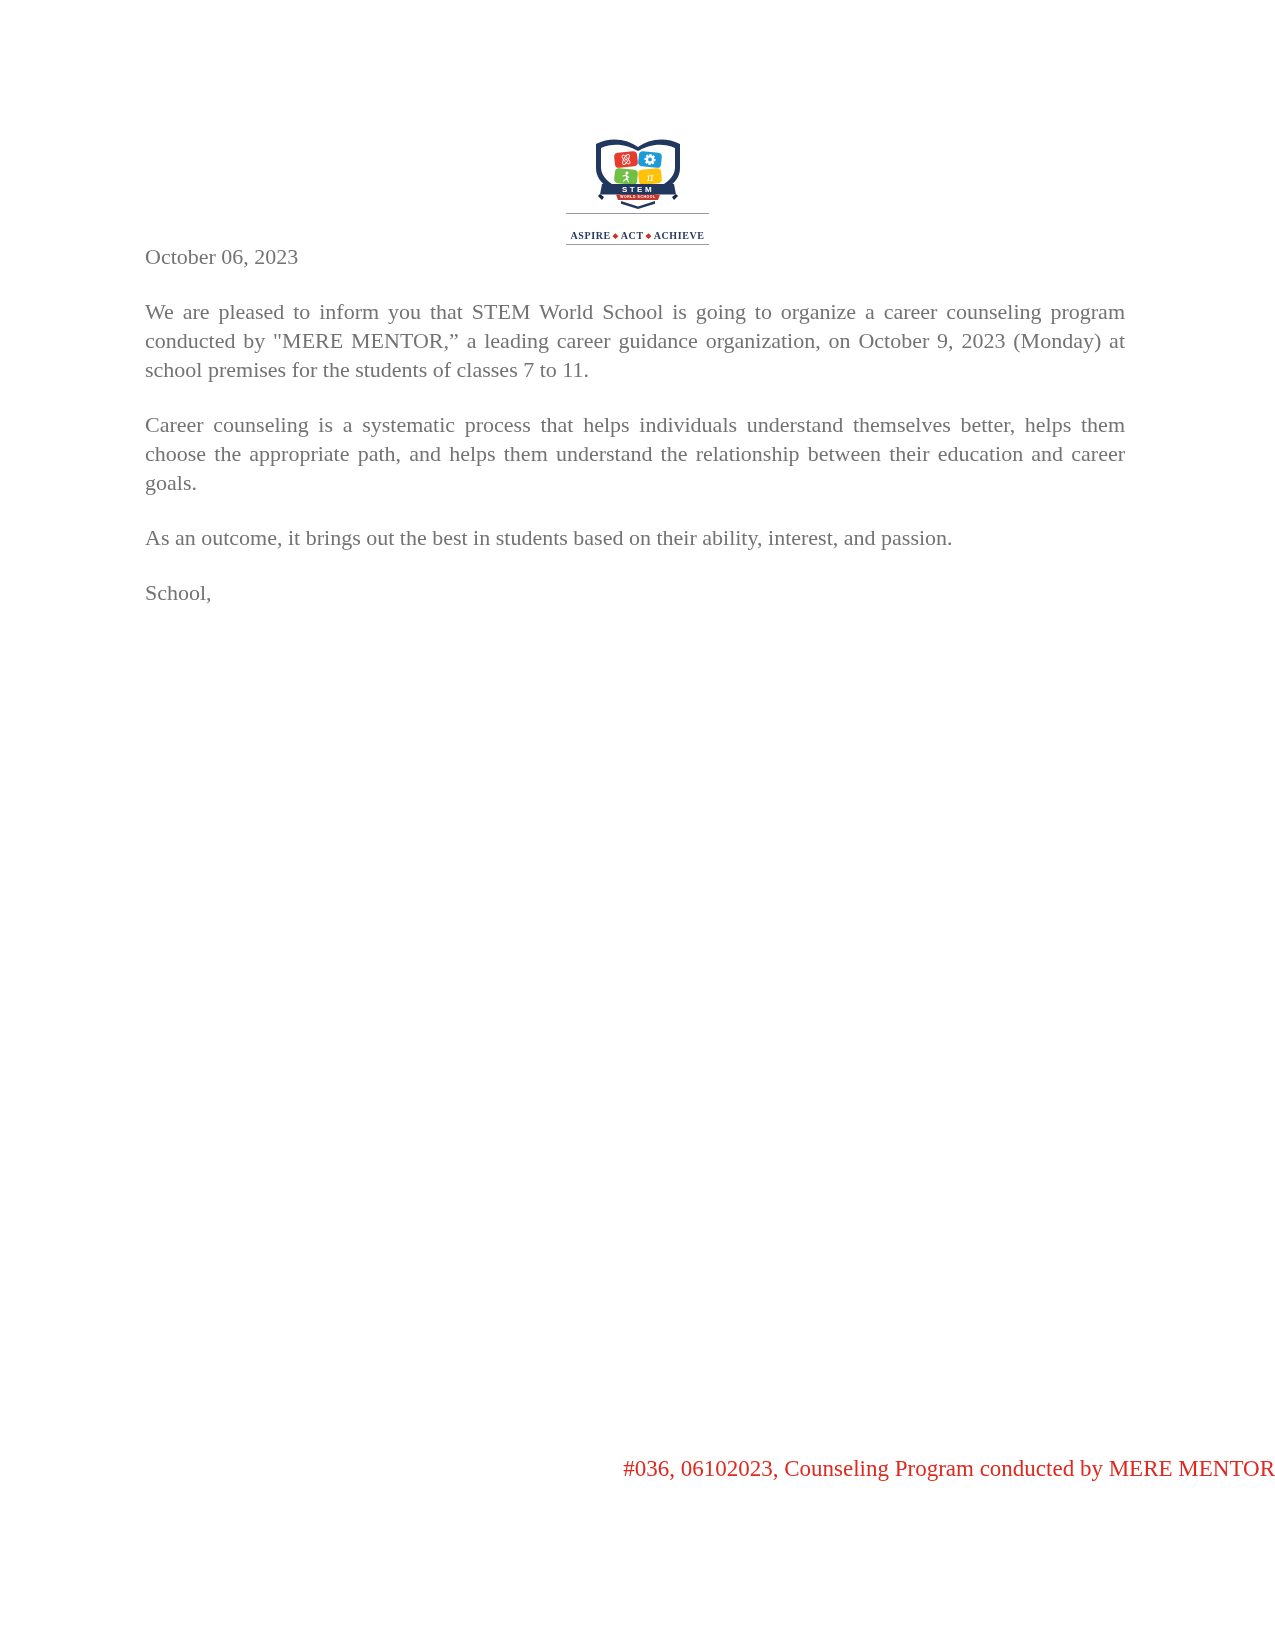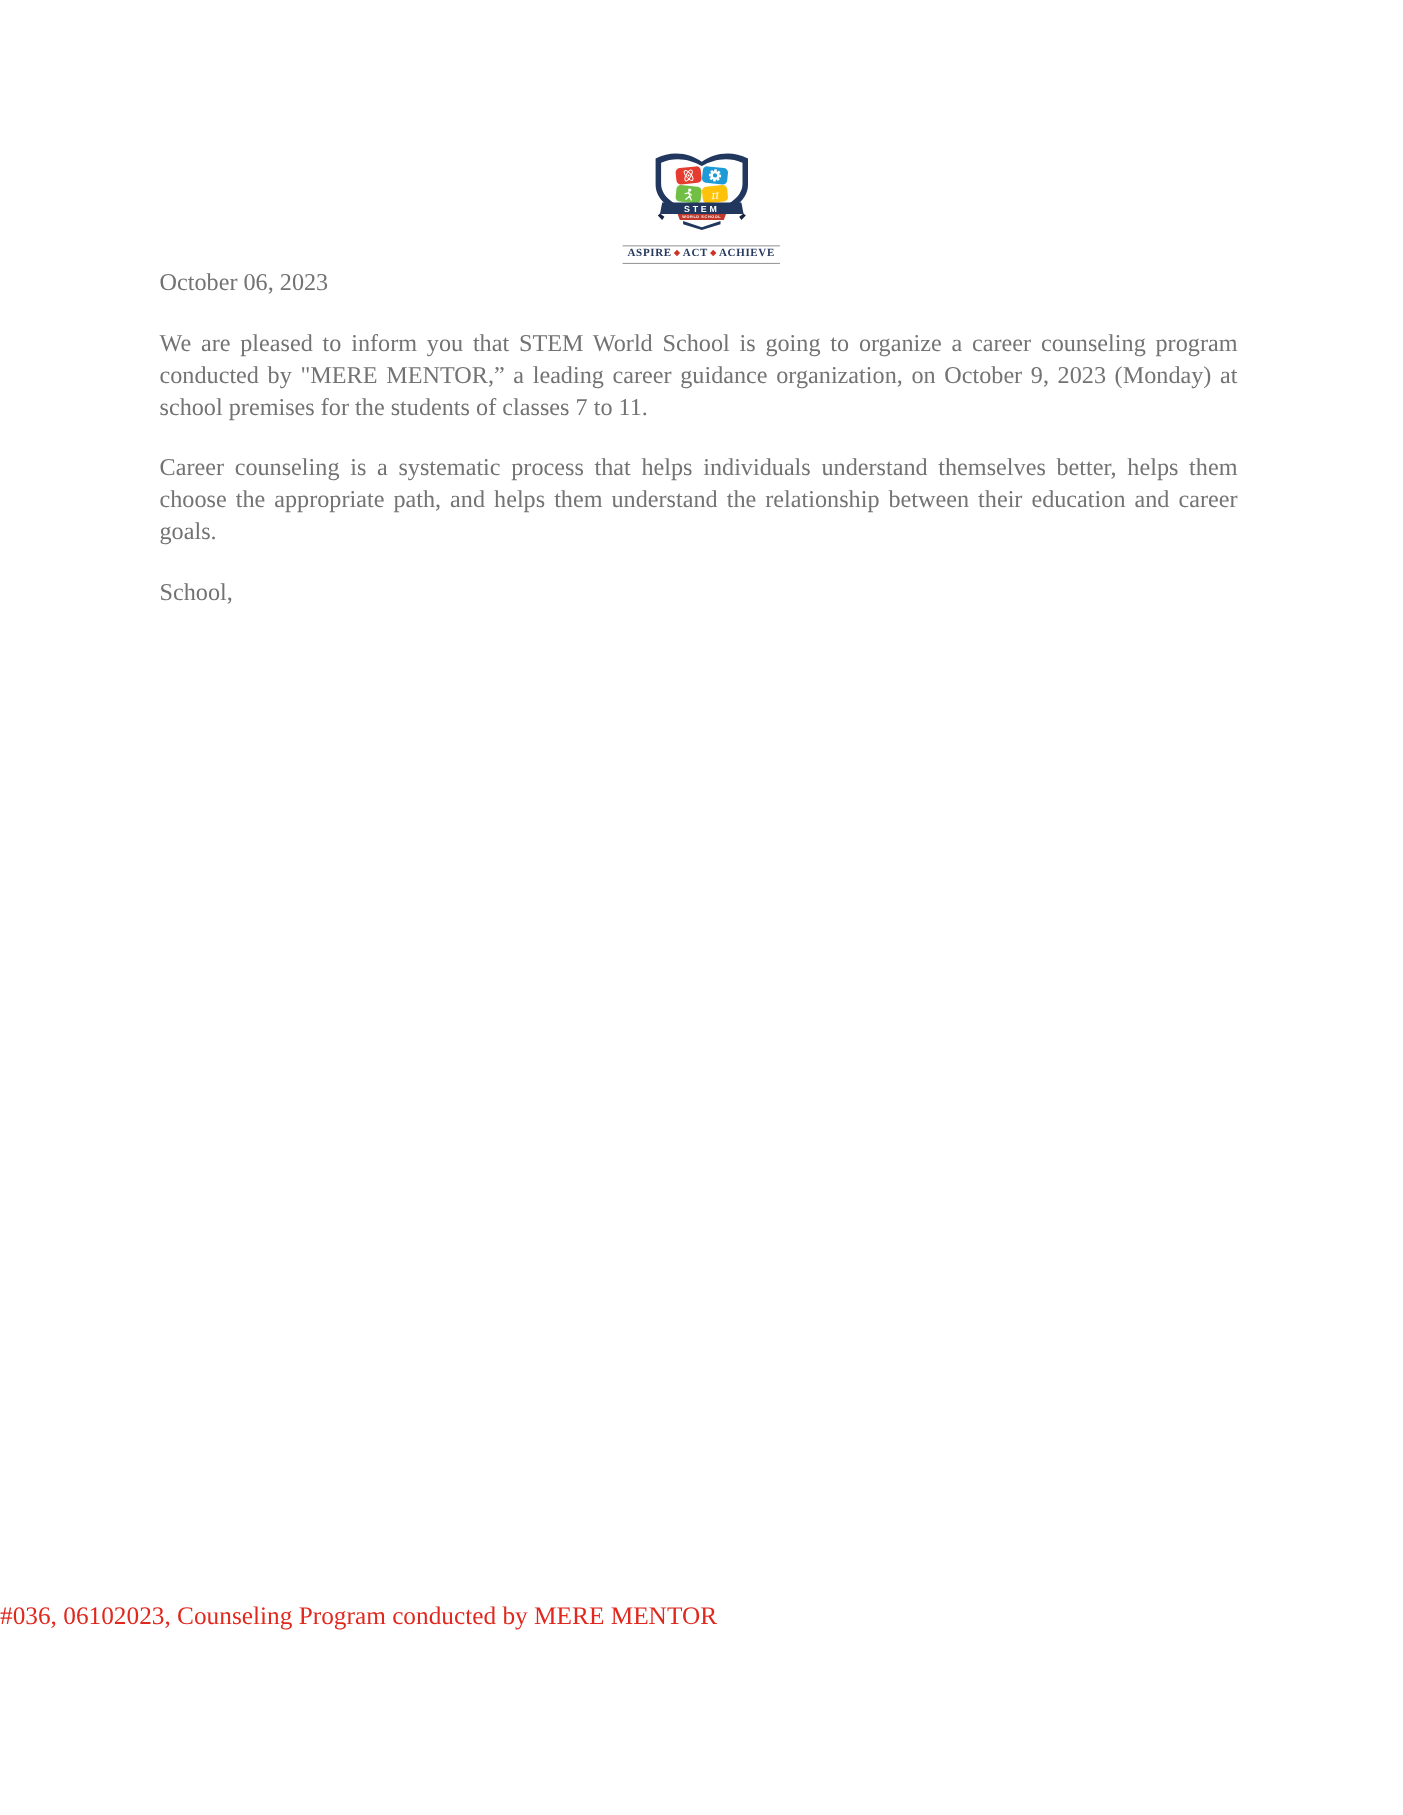--- a/index.html
+++ b/index.html
@@ -17,24 +17,24 @@
     position: absolute;
     top: 134px;
     left: 0;
     width: 100%;
     display: flex;
     flex-direction: column;
     align-items: center;
   }
   .crest { display: block; }
   .tagline {
-    margin-top: 14px;
+    margin-top: 4px;
     border-top: 1px solid #9a9a9a;
     border-bottom: 1px solid #9a9a9a;
-    padding: 0 4px 2px 4px;
+    padding: 16px 4px 2px 4px;
     font-size: 10px;
     font-weight: bold;
     letter-spacing: 0.6px;
     color: #27395f;
     white-space: nowrap;
     line-height: 12px;
   }
   .tagline .diamond {
     color: #d03026;
     font-size: 7px;
@@ -57,21 +57,21 @@
     text-align: justify;
     text-justify: inter-word;
   }
 
   
   .footer-line {
     position: absolute;
     top: 1455px;
     left: 0;
     width: 100%;
-    text-align: left;
+    text-align: right;
     color: #e0281e;
     font-size: 23px;
     line-height: 28px;
   }
 </style>
 </head>
 <body>
 
 <div class="page">
 
@@ -138,18 +138,19 @@
 
     <div class="tagline">
       <span>ASPIRE</span><span class="diamond">◆</span><span>ACT</span><span class="diamond">◆</span><span>ACHIEVE</span>
     </div>
   </div>
 
   <div class="content">
     <p class="block">October 06, 2023</p>
     <p class="block justified">We are pleased to inform you that STEM World School is going to organize a career counseling program conducted by "MERE MENTOR,” a&nbsp;leading career guidance organization, on October 9, 2023 (Monday) at school premises for the students of classes 7 to 11.</p>
     <p class="block justified">Career counseling is a systematic process that helps individuals understand themselves better, helps them choose the appropriate path, and helps them understand the relationship between their education and career goals.</p>
+    <p class="block justified">As an outcome, it brings out the best in students based on their ability, interest, and passion.</p>
     <p class="block">School,</p>
   </div>
 
   <div class="footer-line">#036, 06102023, Counseling Program conducted by MERE MENTOR</div>
 
 </div>
 
 </body></html>

